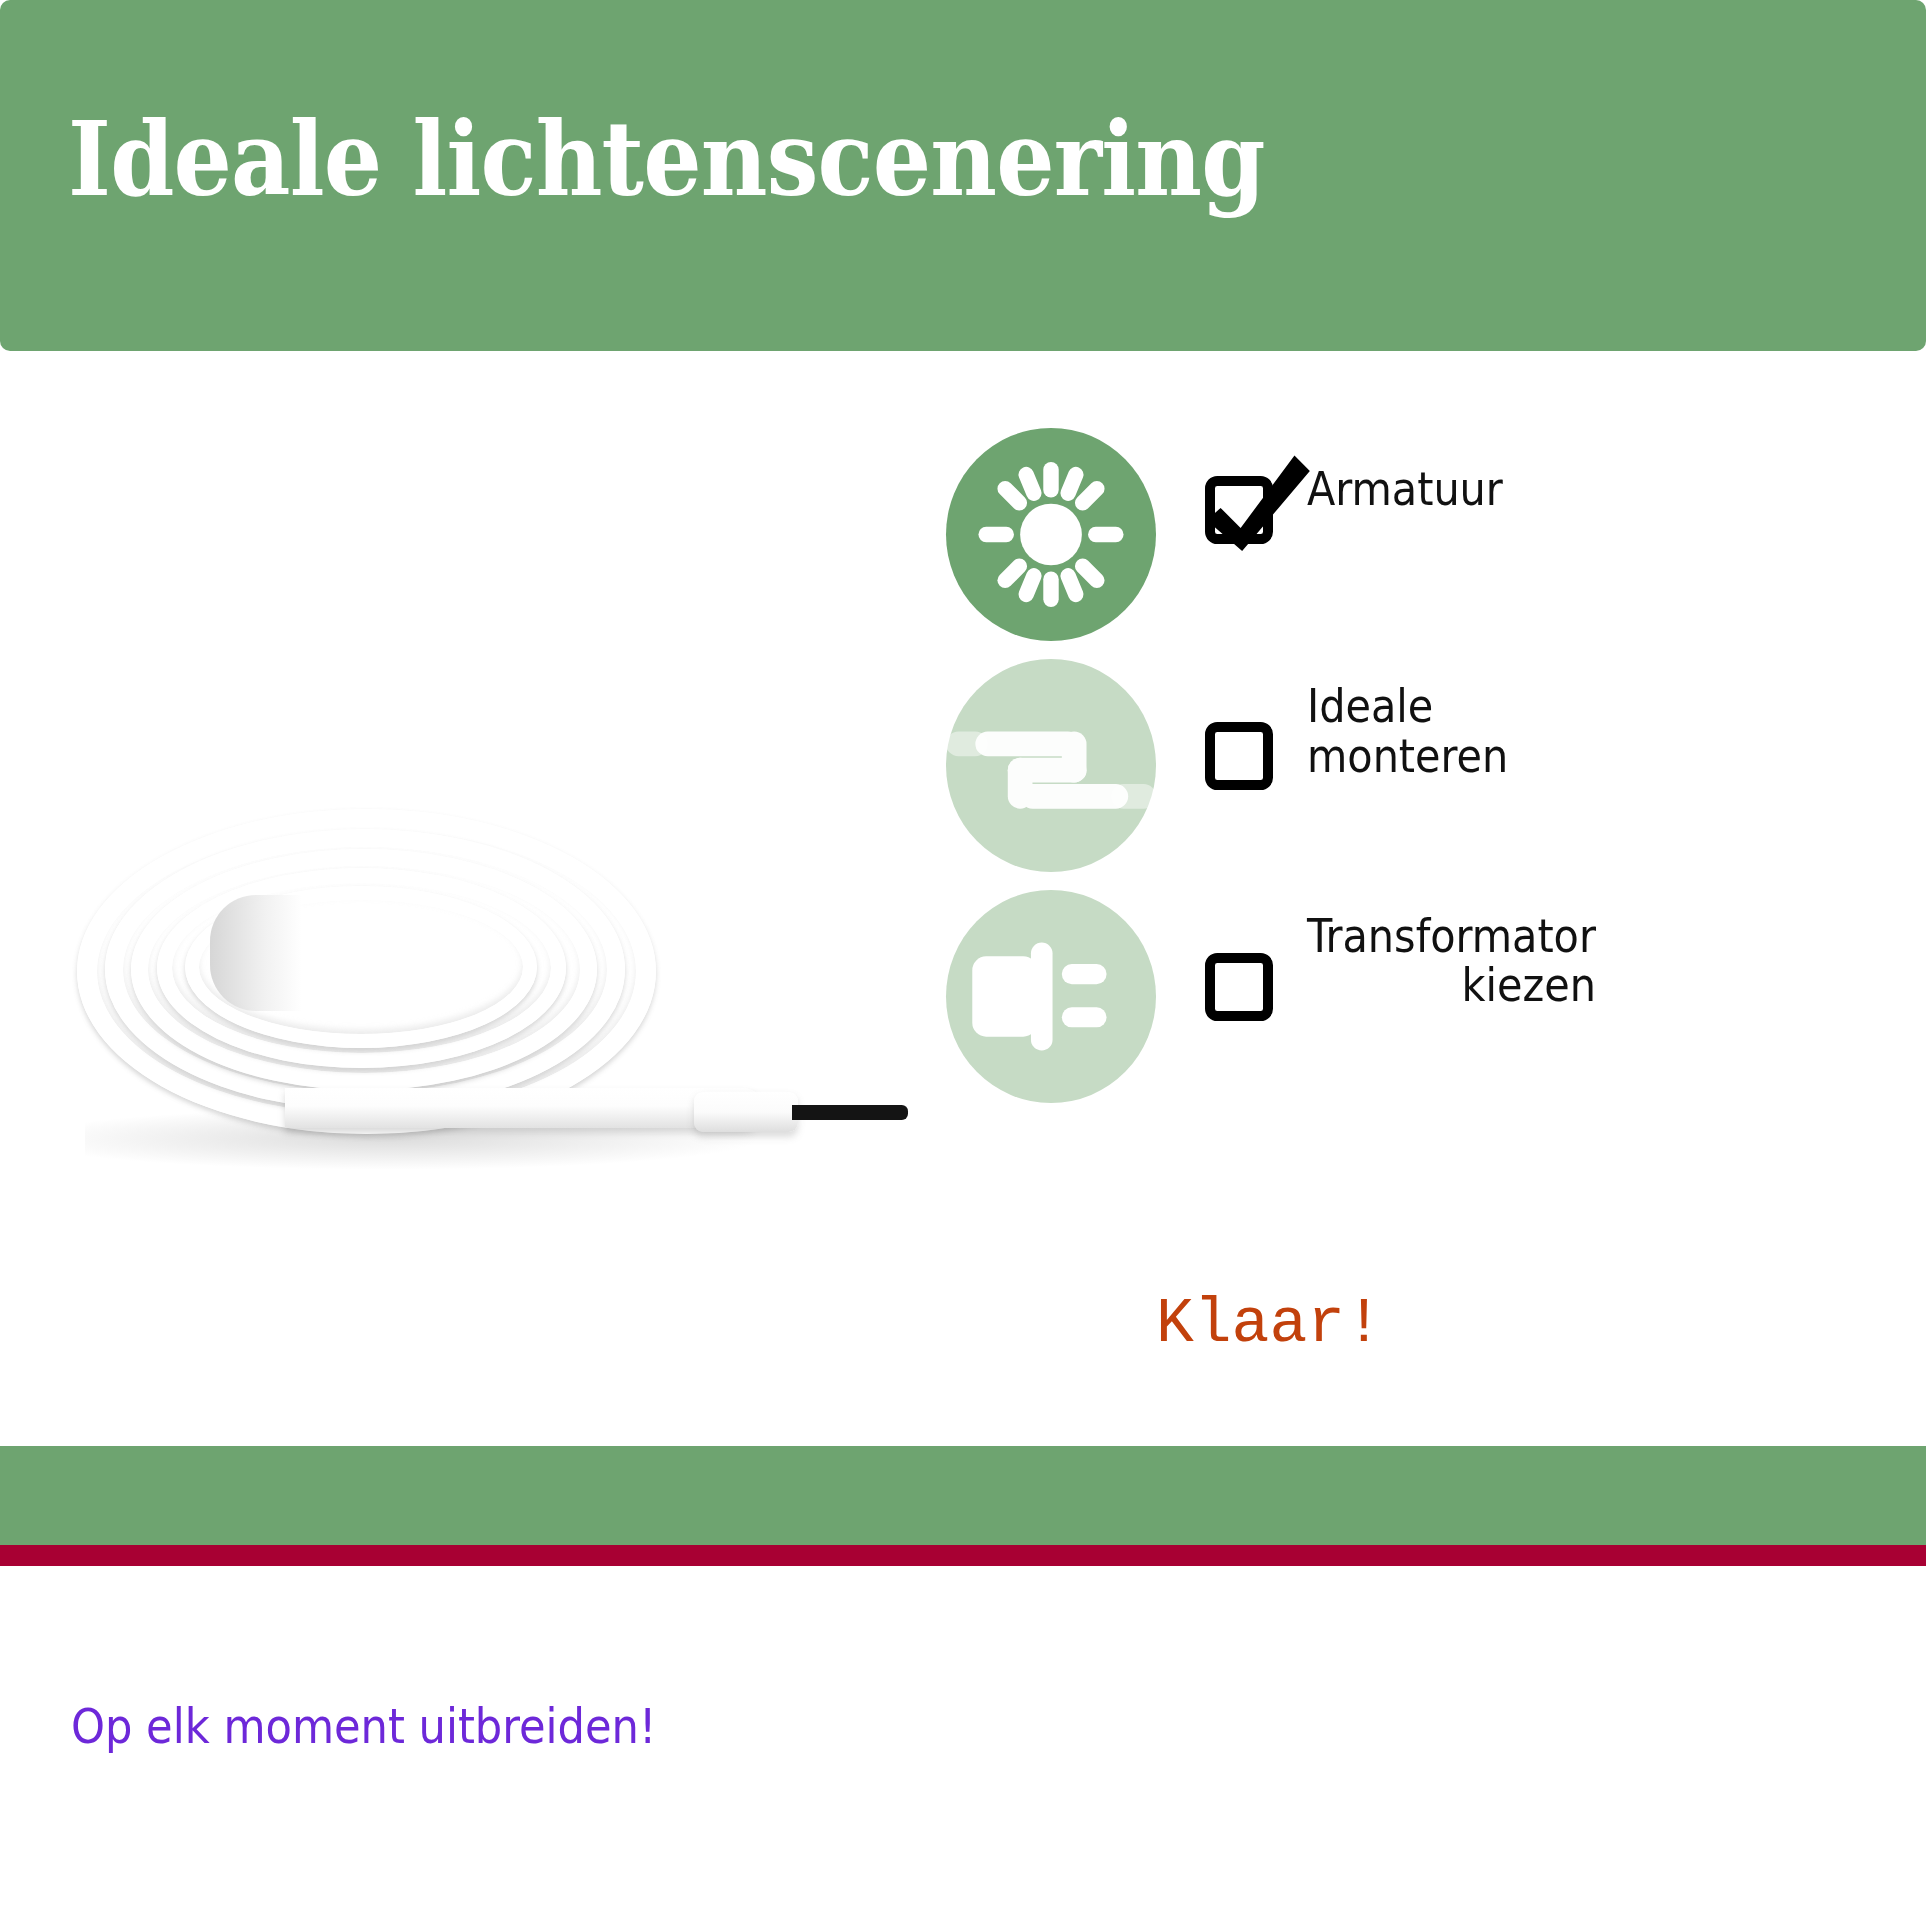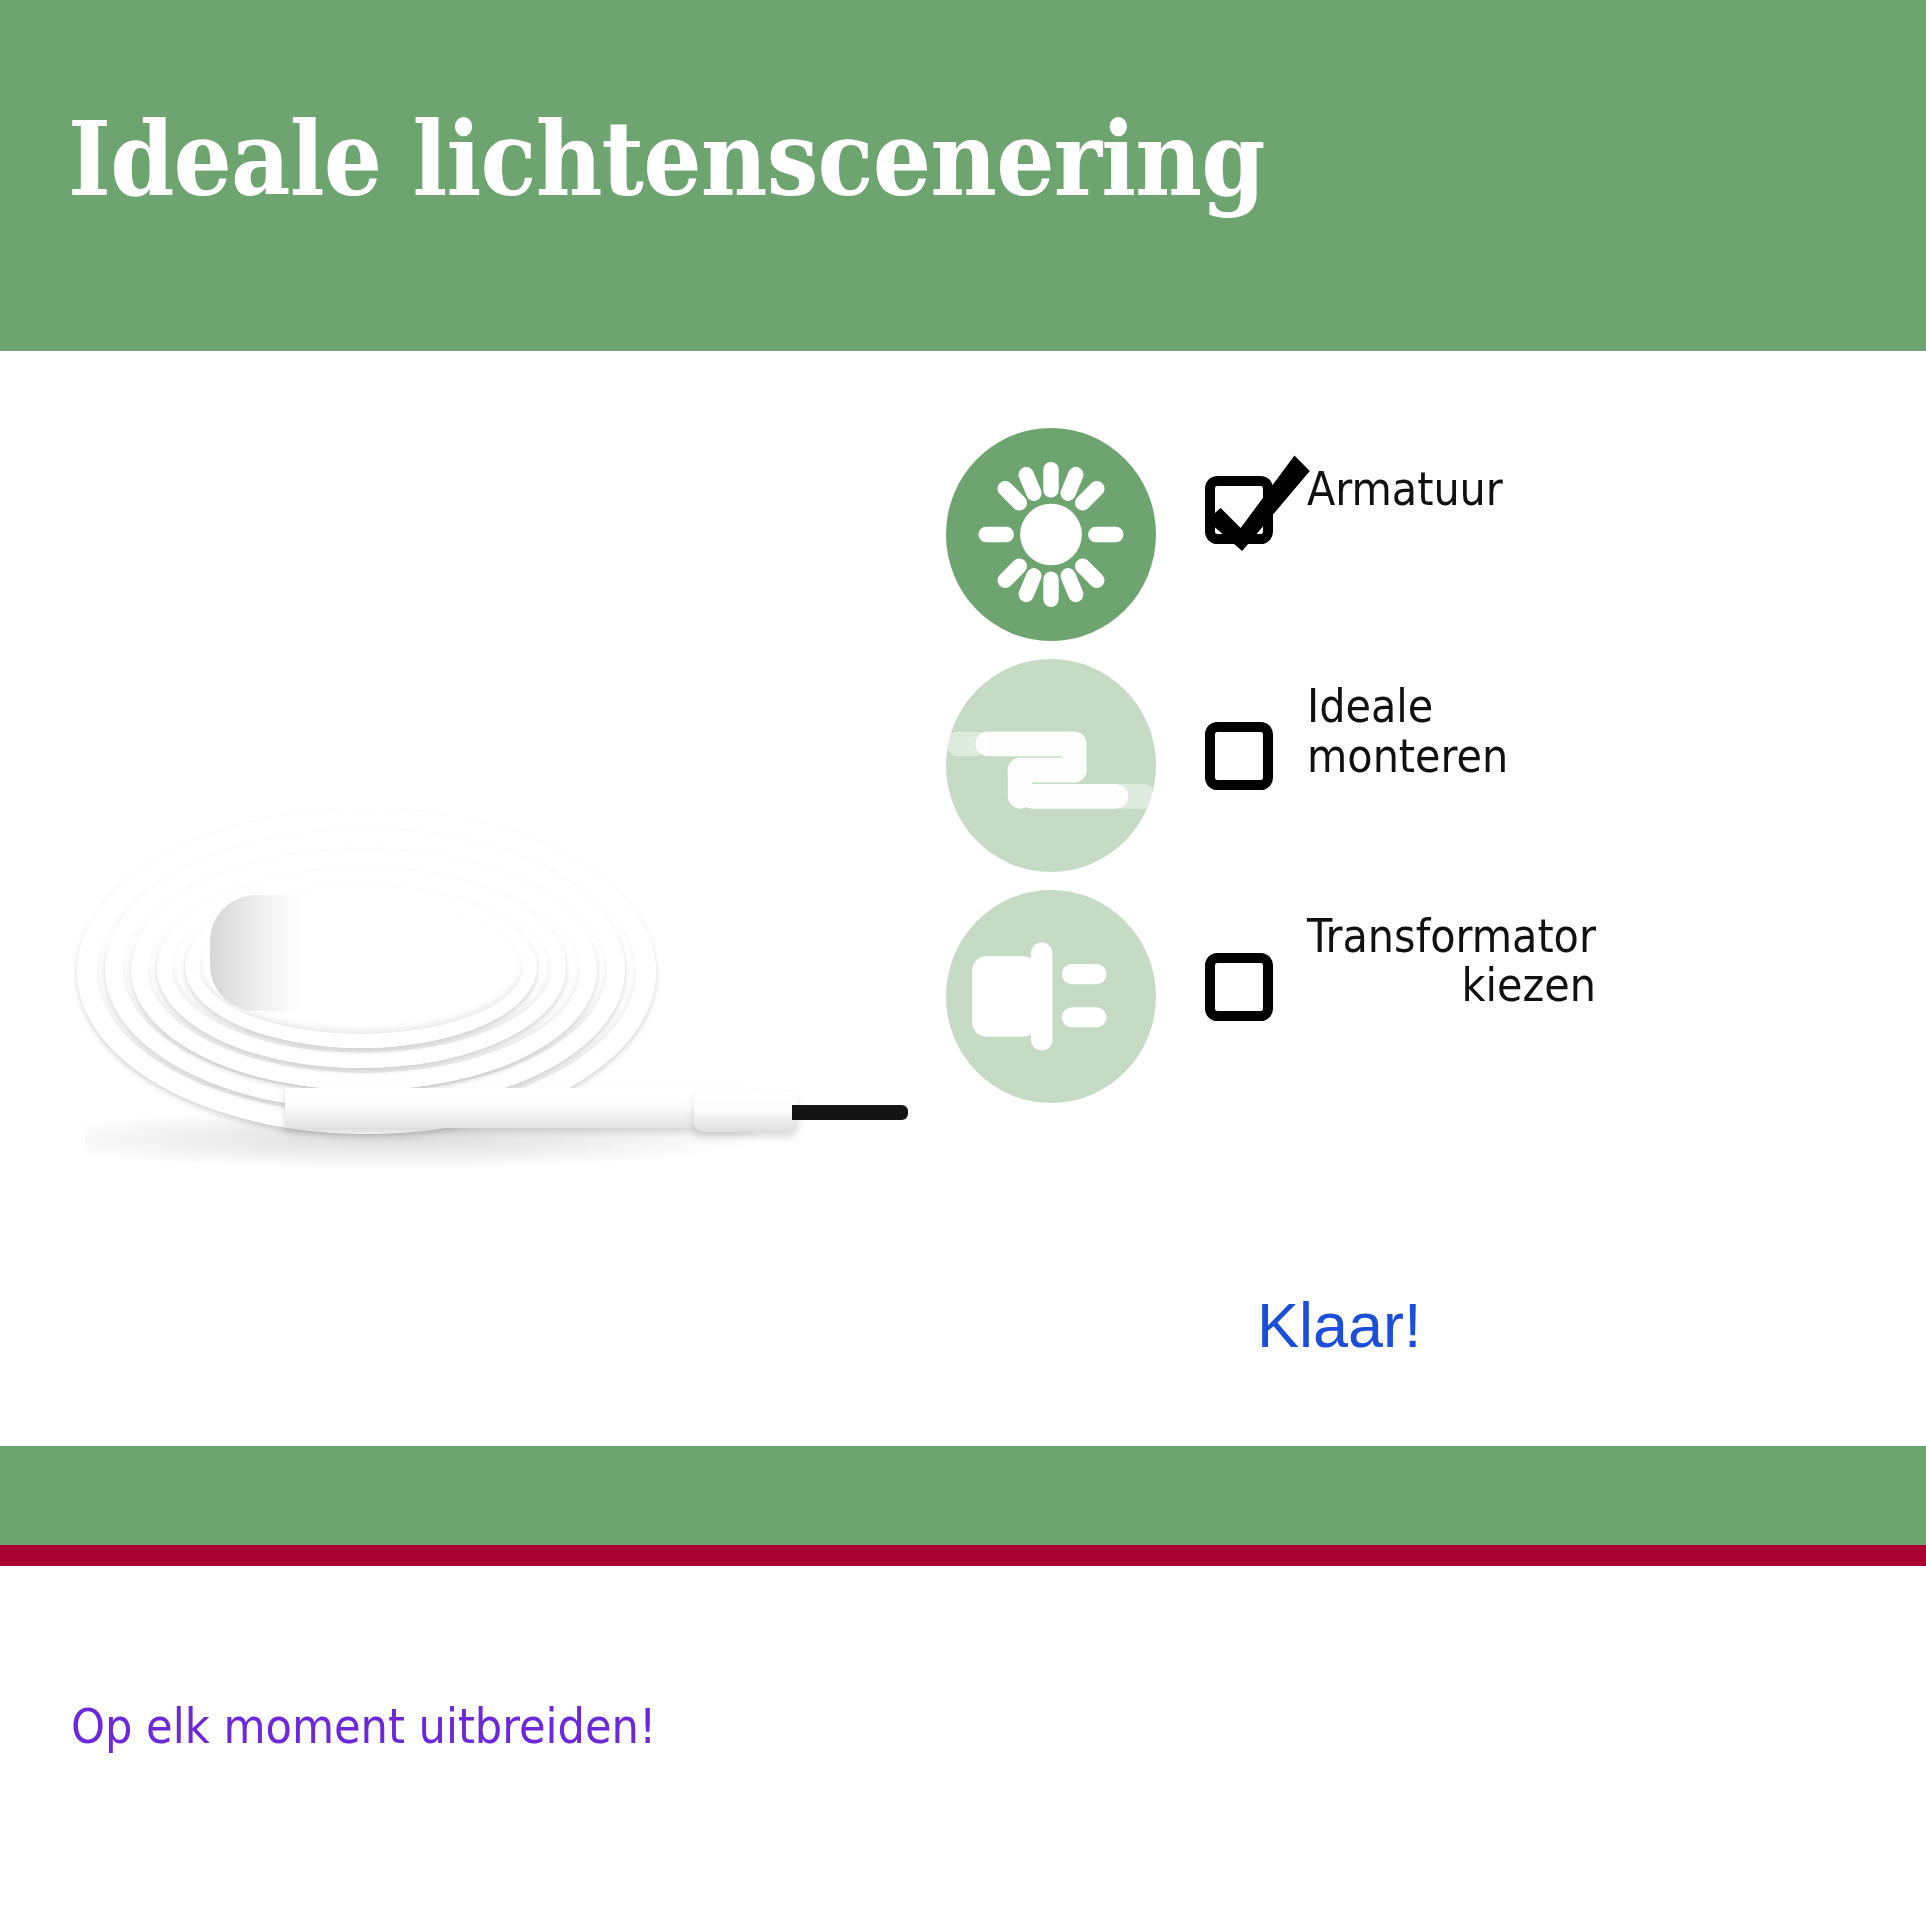--- a/index.html
+++ b/index.html
@@ -8,20 +8,21 @@
     background:#ffffff;
     font-family:"DejaVu Sans Condensed","Liberation Sans",sans-serif;
     overflow:hidden;position:relative;
   }
   .page{position:absolute;inset:0;}
 
   
   .header-band{
     position:absolute;left:0;top:0;width:1926px;height:351px;
     background:#6ea470;
+    border-radius:10px;
   }
   .header-title{
     position:absolute;left:68px;top:108px;
     font-family:"DejaVu Serif Condensed","DejaVu Serif",serif;
     font-weight:700;
     font-size:102px;
     line-height:1.0;
     letter-spacing:-0.8px;
     color:#ffffff;
     white-space:nowrap;
@@ -99,23 +100,23 @@
     position:absolute;left:361px;
     font-family:"DejaVu Sans Condensed","Liberation Sans",sans-serif;
     font-size:46px;line-height:1.08;color:#111111;font-weight:400;
     white-space:pre-line;
   }
   .lbl-row1{top:37px;}
   .lbl-row2{top:23px;}
   .lbl-row3{top:21.6px;text-align:right;}
 
   .klaar{
-    position:absolute;left:1257px;top:1289px;
-    font-family:Liberation Sans, sans-serif;
-    font-size:63px;color:#1d4ed8;
+    position:absolute;left:1156px;top:1289px;
+    font-family:Liberation Mono, monospace;
+    font-size:63px;color:#c2410c;
   }
 
   
   .band-green{
     position:absolute;left:0;top:1446px;width:1926px;height:99px;
     background:#6ea470;
   }
   .band-crimson{
     position:absolute;left:0;top:1545px;width:1926px;height:21px;
     background:#a80033;

